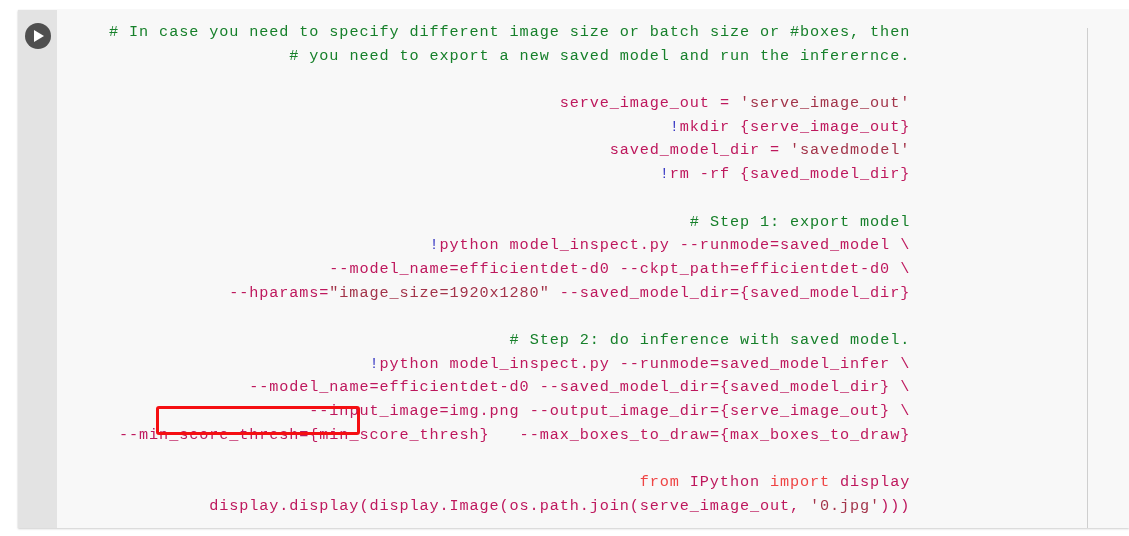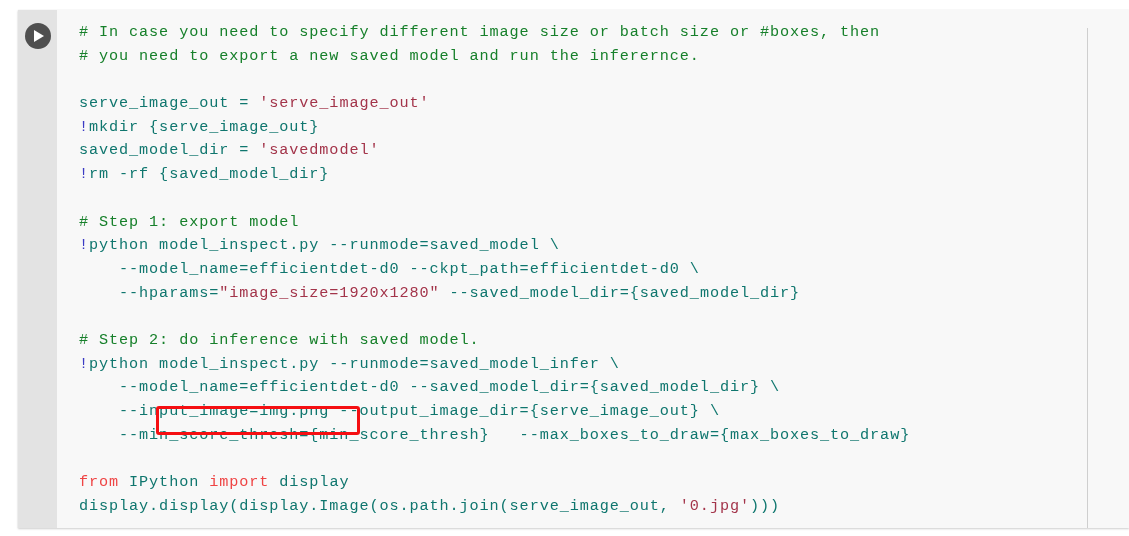--- a/index.html
+++ b/index.html
@@ -69,32 +69,33 @@
     position: absolute;
     left: 0;
     top: 0;
     padding: 11px 0 0 22px;
     font-family: "Liberation Mono", "DejaVu Sans Mono", monospace;
     font-size: 15.2px;
     line-height: 23.7px;
     letter-spacing: 0.9px;
     white-space: pre;
     color: #2b2b2b;
+    text-align: right;
   }
   .code-line {
     height: 23.7px;
     white-space: pre;
   }
 
   
   .tok-comment  { color: #17802b; }
   .tok-string   { color: #a3344a; font-family: Liberation Mono, monospace; }
   .tok-keyword  { color: #ef4444; }
   .tok-bang     { color: #3b3bc4; }
-  .tok-plain    { color: #0f766e; }
+  .tok-plain    { color: #be185d; }
 
   
   #highlight-box {
     position: absolute;
     left: 99px;
     top: 396px;
     width: 204px;
     height: 29px;
     border: 3px solid #f50f12;
     border-radius: 3px;

